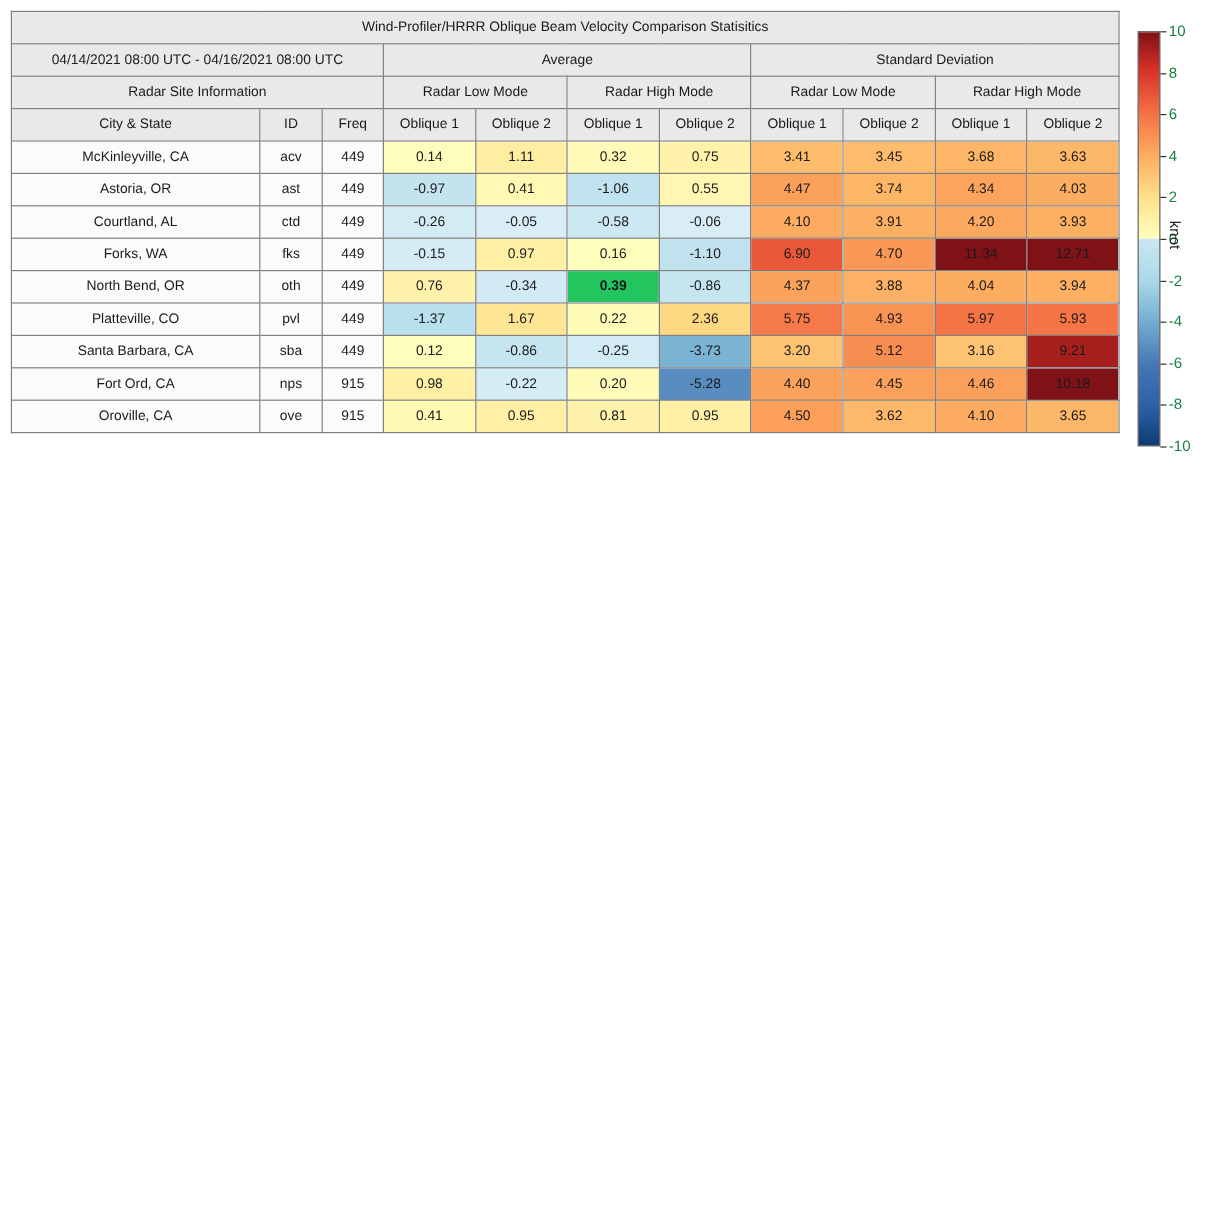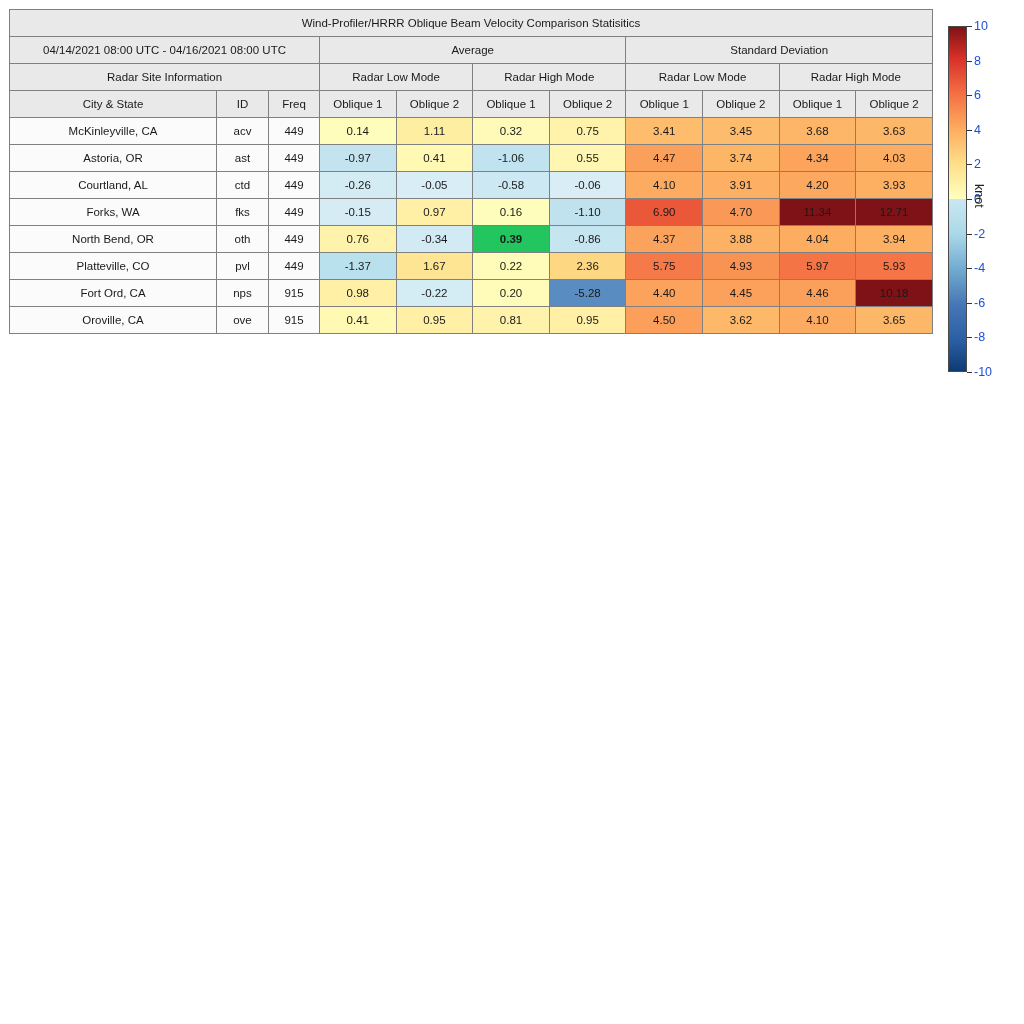--- a/index.html
+++ b/index.html
@@ -128,21 +128,21 @@
     position: absolute;
     left: 19px;
     width: 5px;
     height: 1px;
     background: #333;
   }
   .cb-label {
     position: absolute;
     left: 26px;
     font-size: 12.5px;
-    color: #1d4ed8;
+    color: #15803d;
     transform: translateY(-50%);
     white-space: nowrap;
   }
   #knot-label {
     position: absolute;
     left: 986px;
     top: 184px;
     font-size: 12.5px;
     color: #222;
     transform: rotate(90deg);
@@ -273,20 +273,33 @@
             <td class="val" style="background: rgb(185, 224, 237);">-1.37</td>
             <td class="val" style="background: rgb(254, 229, 148);">1.67</td>
             <td class="val" style="background: rgb(255, 252, 185);">0.22</td>
             <td class="val" style="background: rgb(254, 215, 131);">2.36</td>
             <td class="val" style="background: rgb(246, 122, 73);">5.75</td>
             <td class="val" style="background: rgb(249, 147, 84);">4.93</td>
             <td class="val" style="background: rgb(245, 116, 70);">5.97</td>
             <td class="val" style="background: rgb(245, 117, 71);">5.93</td>
           </tr>
           <tr>
+            <td class="city">Santa Barbara, CA</td>
+            <td class="idcell">sba</td>
+            <td class="freqcell">449</td>
+            <td class="val" style="background: rgb(255, 253, 188);">0.12</td>
+            <td class="val" style="background: rgb(197, 229, 240);">-0.86</td>
+            <td class="val" style="background: rgb(211, 235, 244);">-0.25</td>
+            <td class="val" style="background: rgb(123, 179, 212);">-3.73</td>
+            <td class="val" style="background: rgb(253, 194, 114);">3.20</td>
+            <td class="val" style="background: rgb(248, 141, 82);">5.12</td>
+            <td class="val" style="background: rgb(253, 195, 115);">3.16</td>
+            <td class="val" style="background: rgb(166, 31, 29);">9.21</td>
+          </tr>
+          <tr>
             <td class="city">Fort Ord, CA</td>
             <td class="idcell">nps</td>
             <td class="freqcell">915</td>
             <td class="val" style="background: rgb(255, 240, 166);">0.98</td>
             <td class="val" style="background: rgb(212, 236, 244);">-0.22</td>
             <td class="val" style="background: rgb(255, 252, 186);">0.20</td>
             <td class="val" style="background: rgb(89, 140, 192);">-5.28</td>
             <td class="val" style="background: rgb(251, 162, 92);">4.40</td>
             <td class="val" style="background: rgb(251, 161, 91);">4.45</td>
             <td class="val" style="background: rgb(251, 160, 91);">4.46</td>

